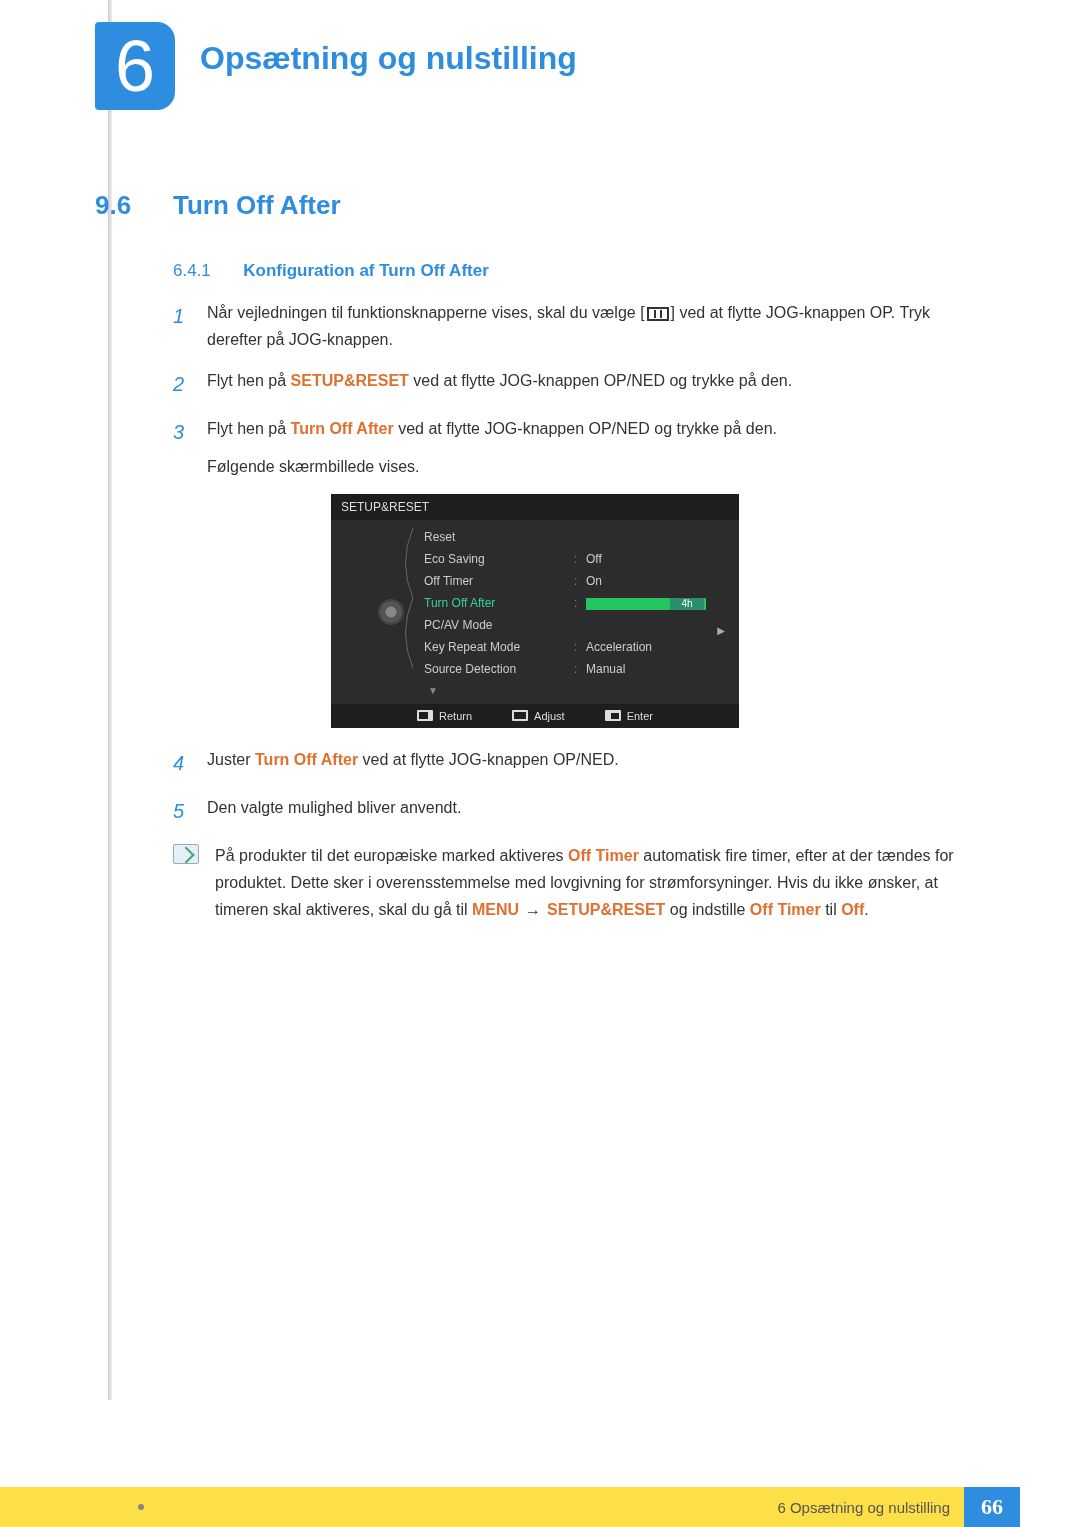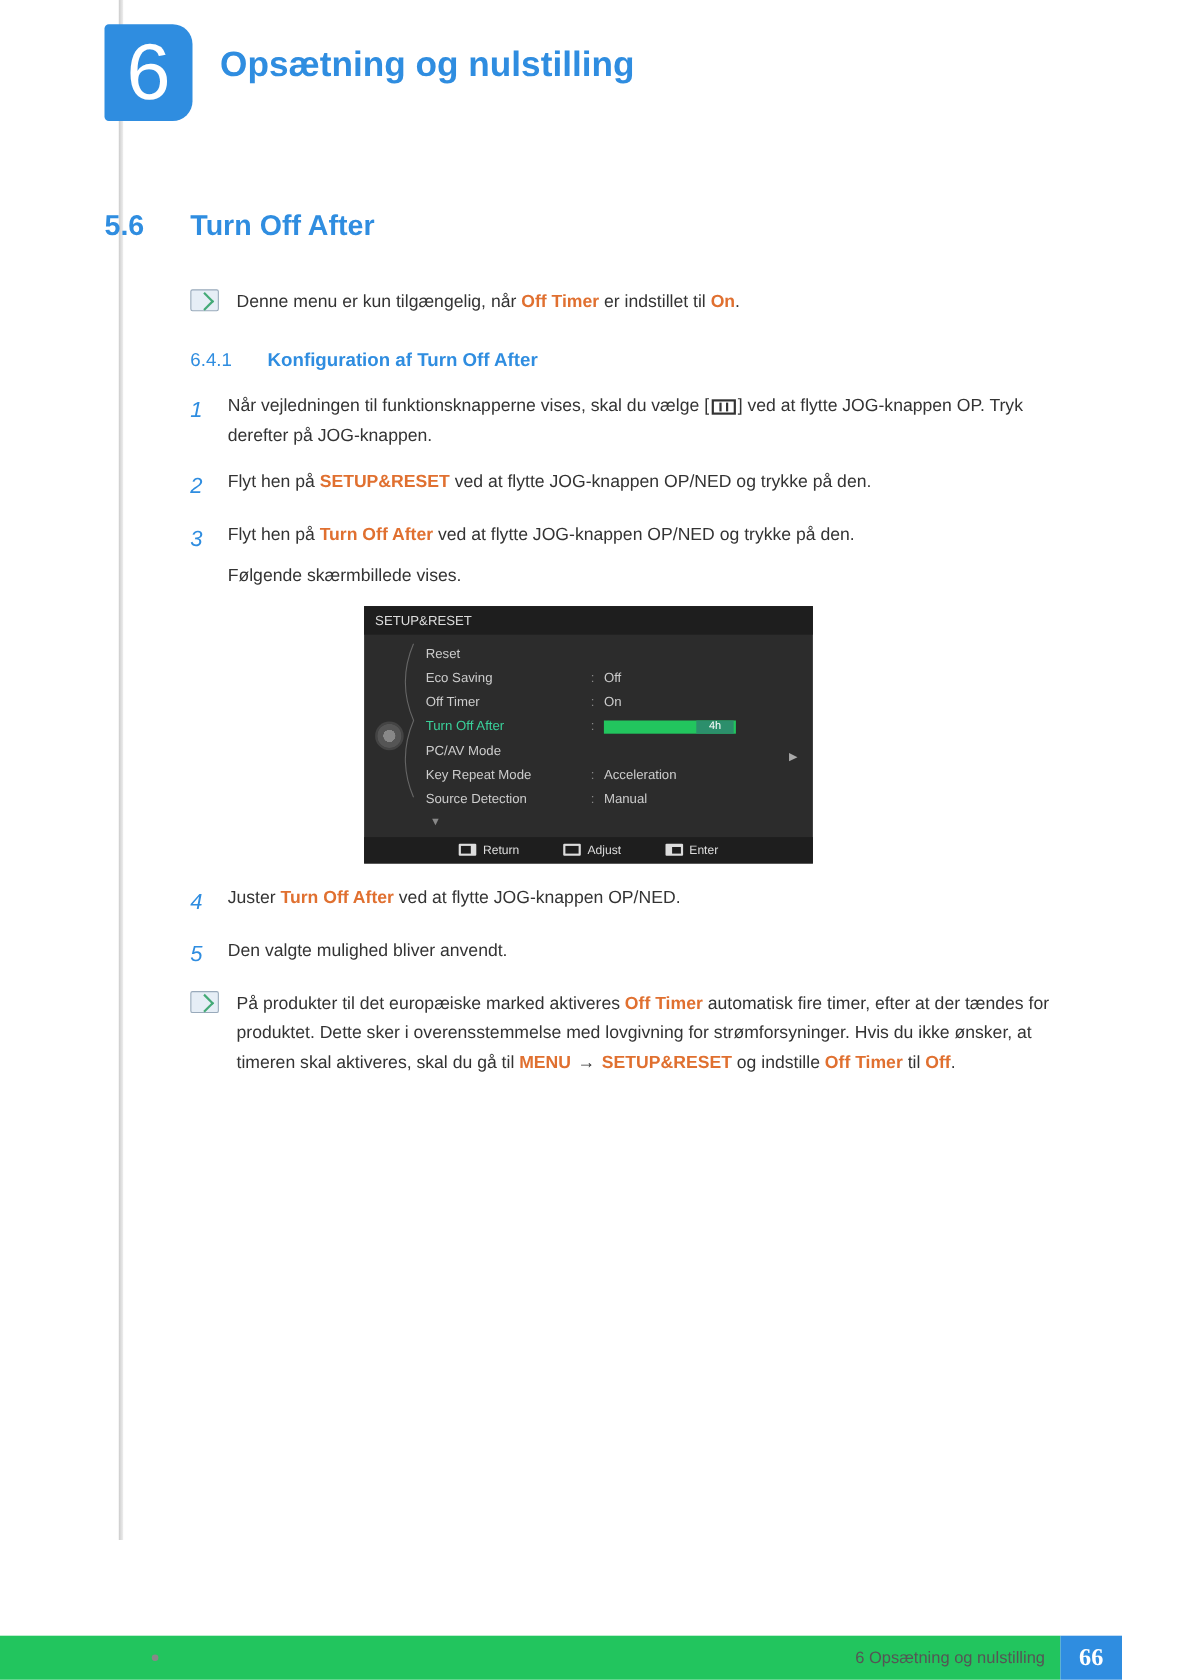--- a/index.html
+++ b/index.html
@@ -70,21 +70,21 @@
   .arrow { display: inline-block; margin: 0 6px; }
 
   
   .osd {
     width: 408px; margin: 12px auto 18px auto;
     background: #2c2c2c; font-size: 12px; color: #bbb;
   }
   .osd-header {
     background: #1e1e1e; color: #ddd; padding: 6px 10px; font-size: 12px;
   }
-  .osd-body { display: flex; }
+  .osd-body { display: flex; padding-left: 37px; }
   .osd-iconcol {
     width: 46px; display: flex; align-items: center; justify-content: center;
     position: relative;
   }
   .osd-curves {
     position: absolute; top: 8px; bottom: 8px; left: 30px; width: 20px;
   }
   .osd-gear {
     width: 22px; height: 22px; border-radius: 50%;
     background: radial-gradient(circle,#888 35%,#555 36%);
@@ -108,49 +108,43 @@
   .footbox { display:inline-block; width:16px; height:11px; background:#ddd; border-radius:1px; position:relative;}
   .footbox::after{content:""; position:absolute; inset:2px 5px 2px 2px; background:#1e1e1e;}
   .footbox.adj::after{ inset:2px 2px 2px 2px; background:#1e1e1e; }
   .footbox.ent::after{ inset:3px 2px 2px 6px; background:#1e1e1e; }
 
   
   .page-footer {
     position: absolute; left: 0; bottom: 0; width: 1080px; height: 40px;
     display: flex;
   }
-  .footer-bar { flex: 1; background: #22c55e; display: flex; align-items: center; justify-content: flex-end; padding-right: 14px; color: #555; font-size: 15px;}
+  .footer-bar { flex: 1; background: #fde047; display: flex; align-items: center; justify-content: flex-end; padding-right: 14px; color: #555; font-size: 15px;}
   .footer-bar .dot { width: 6px; height:6px; background:#888; border-radius:50%; margin-left: 30px; position:absolute; left:108px;}
   .footer-num { width: 56px; background: #2f8de0; color: #fff; display:flex; align-items:center; justify-content:center; font-size: 22px; font-weight:bold;font-family:Liberation Serif, serif;}
   .footer-stub { width: 60px; background: #fff;}
 </style>
 </head>
 <body>
 
 <div class="page-border-left"></div>
 
 <div class="chapter-tab">
   <span>6</span>
 </div>
 <div class="chapter-title">Opsætning og nulstilling</div>
 
 <div class="content">
 
   <div class="section-row">
-    <div class="section-num">5.6</div>
+    <div class="section-num">9.6</div>
     <div class="section-title">Turn Off After</div>
   </div>
 
 
-  <div class="note-row">
-    <div class="note-icon"></div>
-    <div class="note-text">
-      <span>Denne menu er kun tilgængelig, når </span><span class="strong-orange">Off Timer</span><span> er indstillet til </span><span class="strong-orange">On</span><span>.</span>
-    </div>
-  </div>
 
   <div class="subsection">
     <span class="subsection-num">6.4.1</span>
     <span class="subsection-title">Konfiguration af Turn Off After</span>
   </div>
 
   <div class="step-list">
 
     <div class="step">
       <div class="step-num">1</div>

